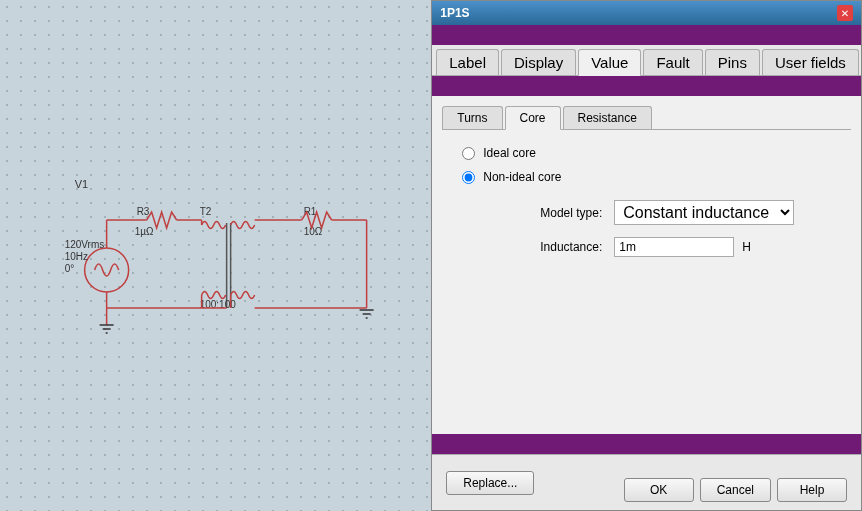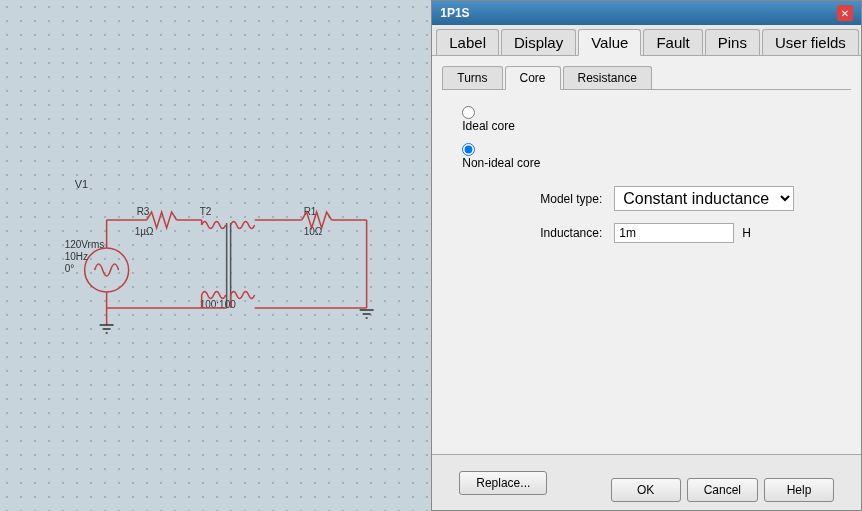--- a/index.html
+++ b/index.html
@@ -41,20 +41,21 @@
     }
 
     
     .dialog-panel {
       width: 444px;
       height: 511px;
       background: #701a75;
       border: 1px solid #888;
       display: flex;
       flex-direction: column;
+      gap: 20px;
     }
 
     .dialog-titlebar {
       background: linear-gradient(to bottom, #4a90c8, #2a6898);
       color: white;
       padding: 4px 8px;
       font-size: 12px;
       font-weight: bold;
       display: flex;
       justify-content: space-between;
@@ -136,23 +137,22 @@
     }
 
     
     .radio-group {
       margin-left: 20px;
       margin-bottom: 16px;
     }
 
     .radio-item {
       display: flex;
-      align-items: flex-start;
+      align-items: flex-end;
       margin-bottom: 10px;
-      flex-direction: column;
     }
 
     .radio-item input[type="radio"] {
       margin-right: 8px;
       cursor: pointer;
     }
 
     .radio-item label {
       cursor: pointer;
       font-size: 12px;
@@ -195,21 +195,21 @@
     .form-unit {
       margin-left: 8px;
       font-size: 12px;
     }
 
     
     .dialog-footer {
       display: flex;
       justify-content: space-between;
       align-items: center;
-      padding: 8px 27px;
+      padding: 8px 14px;
       border-top: 1px solid #aaa;
       background: #e8e8e8;
     }
 
     .footer-left {
       display: flex;
     }
 
     .footer-right {
       display: flex;

